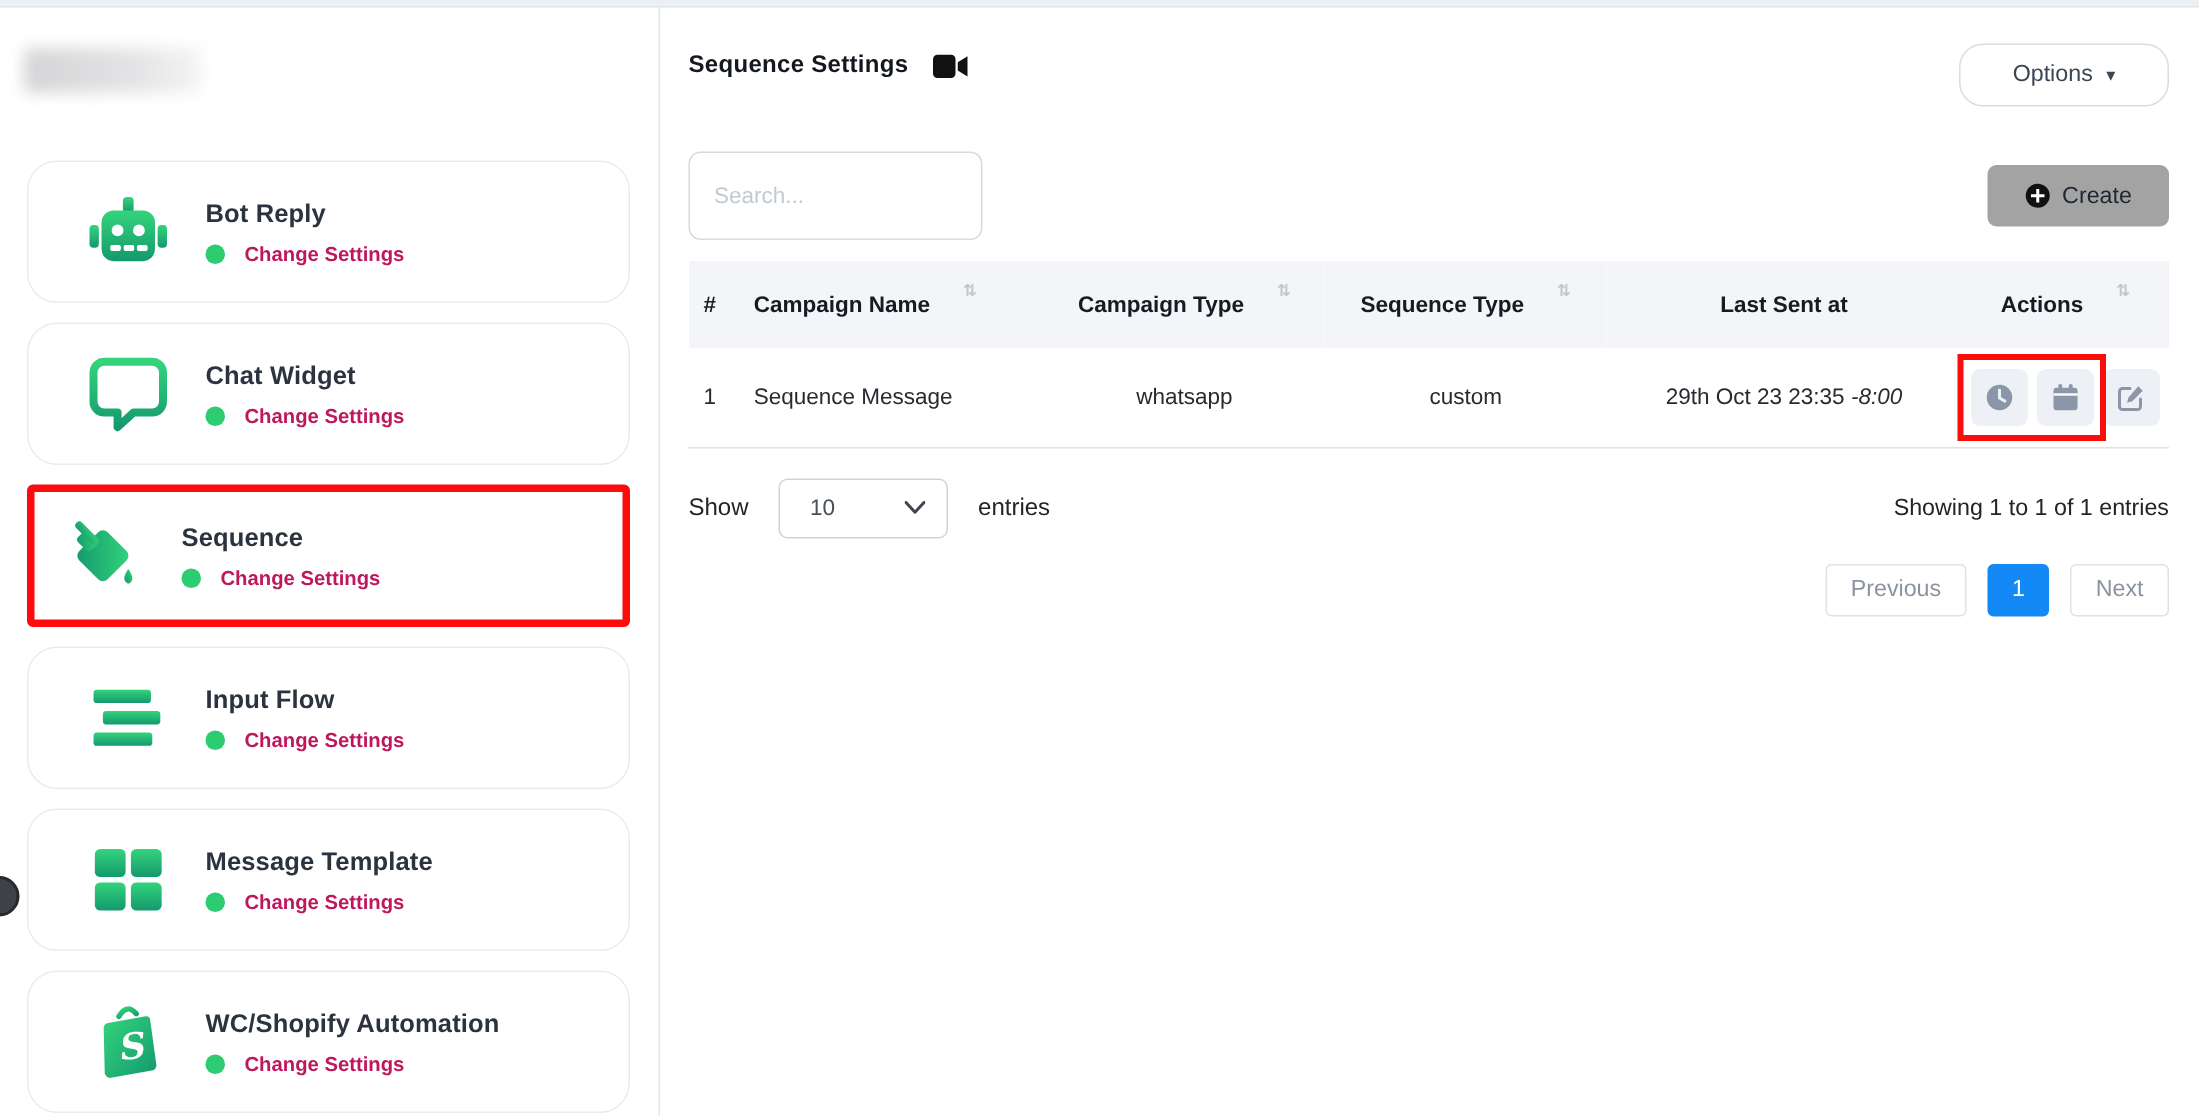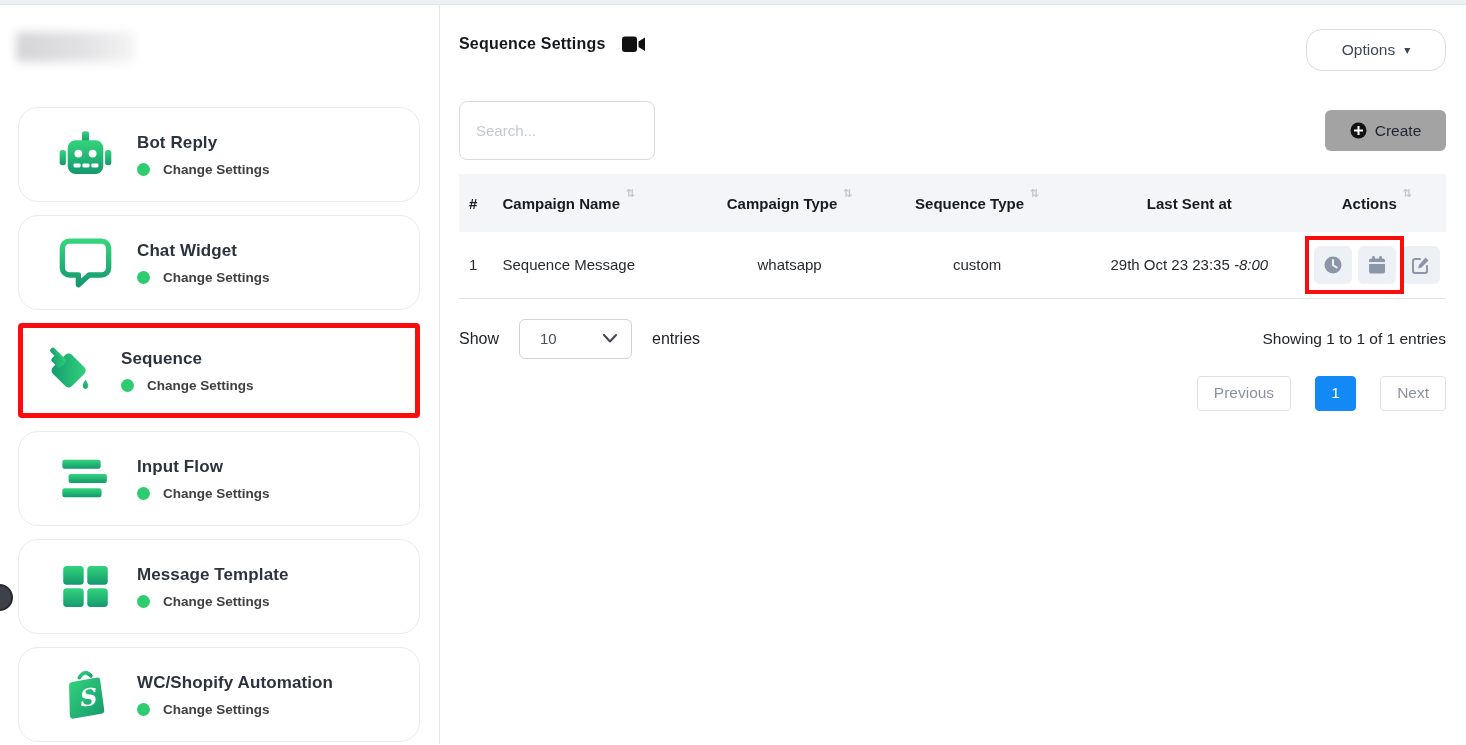--- a/index.html
+++ b/index.html
@@ -43,21 +43,21 @@
     border: 5px solid #fb0d0d;
     border-radius: 4px;
     padding-left: 18px;
   }
   .side-icon { width: 57px; height: 57px; margin-right: 23px; flex: 0 0 auto; display: flex; align-items: center; justify-content: center; }
   .side-icon svg { width: 100%; height: 100%; }
   .side-text { display: flex; flex-direction: column; }
   .side-label { font-size: 17px; font-weight: bold; color: #2b333f; letter-spacing: .1px; }
   .side-link-row { display: flex; align-items: center; margin-top: 9px; }
   .green-dot { width: 13px; height: 13px; border-radius: 50%; background: #2ecc71; margin-right: 13px; }
-  .change-link { font-size: 13.5px; font-weight: bold; color: #404040; cursor: pointer; }
+  .change-link { font-size: 13.5px; font-weight: bold; color: #be185d; cursor: pointer; }
 
   
   .edge-circle {
     position: fixed; left: -14px; top: 584px;
     width: 27px; height: 27px; border-radius: 50%;
     background: #3e4147; border: 2px solid #26282c;
   }
 
   
   .main { flex: 1; padding: 0 20px 0 19px; }
@@ -100,21 +100,21 @@
   .table-wrap { margin-top: 14px; }
   table { width: 100%; border-collapse: collapse; }
   thead tr { background: #f3f5f8; }
   th {
     height: 58px;
     font-size: 15px; font-weight: bold; color: #161b22;
     padding: 0 6px;
     position: relative;
     text-align: center;
   }
-  th .th-inner { display: inline-flex; align-items: flex-start; gap: 6px; }
+  th .th-inner { display: inline-flex; align-items: flex-start; gap: 22px; }
   .sort-glyph { font-size: 11px; color: #c2c6cf; position: relative; top: -8px; }
   th.col-num { width: 4%; text-align: left; padding-left: 10px; }
   th.col-name { width: 20%; text-align: left; padding-left: 4px; }
   th.col-ctype { width: 19%; }
   th.col-stype { width: 19%; }
   th.col-sent { width: 24%; }
   th.col-actions { width: 14%; }
   td {
     height: 66px;
     font-size: 15px; color: #272b30;
@@ -146,21 +146,21 @@
   .page-size-select {
     width: 113px; height: 40px;
     border: 1px solid #ced4da; border-radius: 6px;
     display: flex; align-items: center; justify-content: space-between;
     padding: 0 14px 0 20px;
     font-size: 15px; color: #495057;
     cursor: pointer; background: #fff;
   }
   .showing-text { font-size: 15.5px; color: #212529; }
 
-  .pagination { margin-top: 17px; display: flex; justify-content: flex-end; align-items: center; gap: 24px; }
+  .pagination { margin-top: 17px; display: flex; justify-content: flex-end; align-items: center; gap: 14px; }
   .page-btn {
     height: 35px; padding: 0 16px;
     background: #fff; border: 1px solid #dee2e6; border-radius: 4px;
     font-size: 15.5px; color: #8b949e;
     display: flex; align-items: center; justify-content: center;
     cursor: pointer;
     font-family: inherit;
   }
   .page-btn.active {
     background: #1389f5; border-color: #1389f5; color: #fff;

